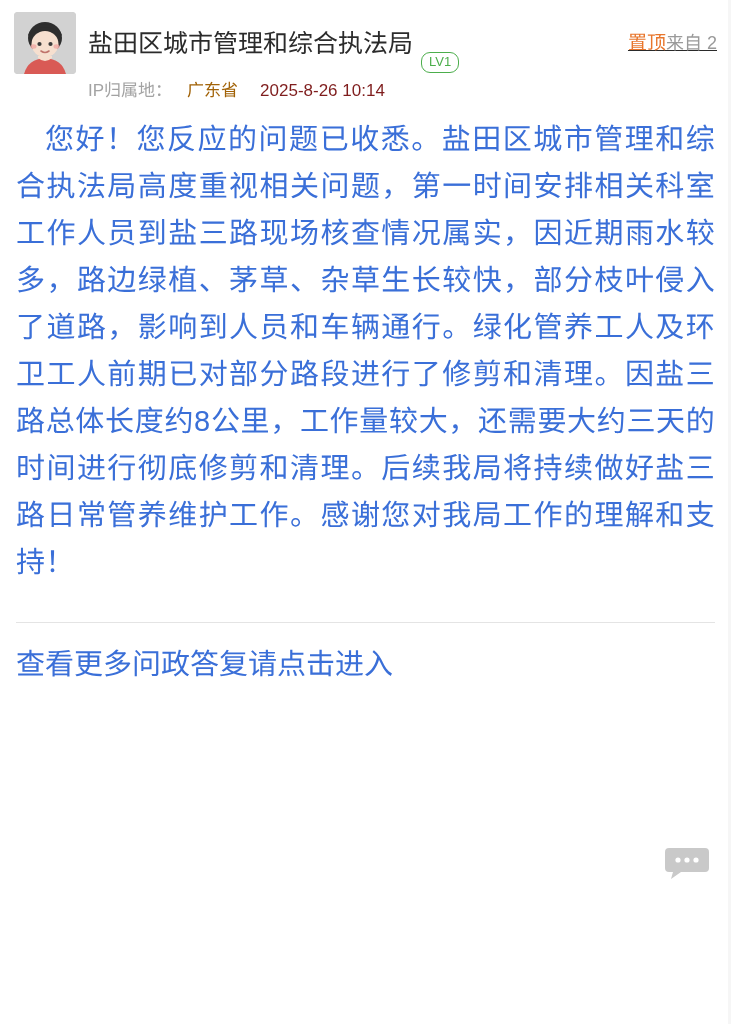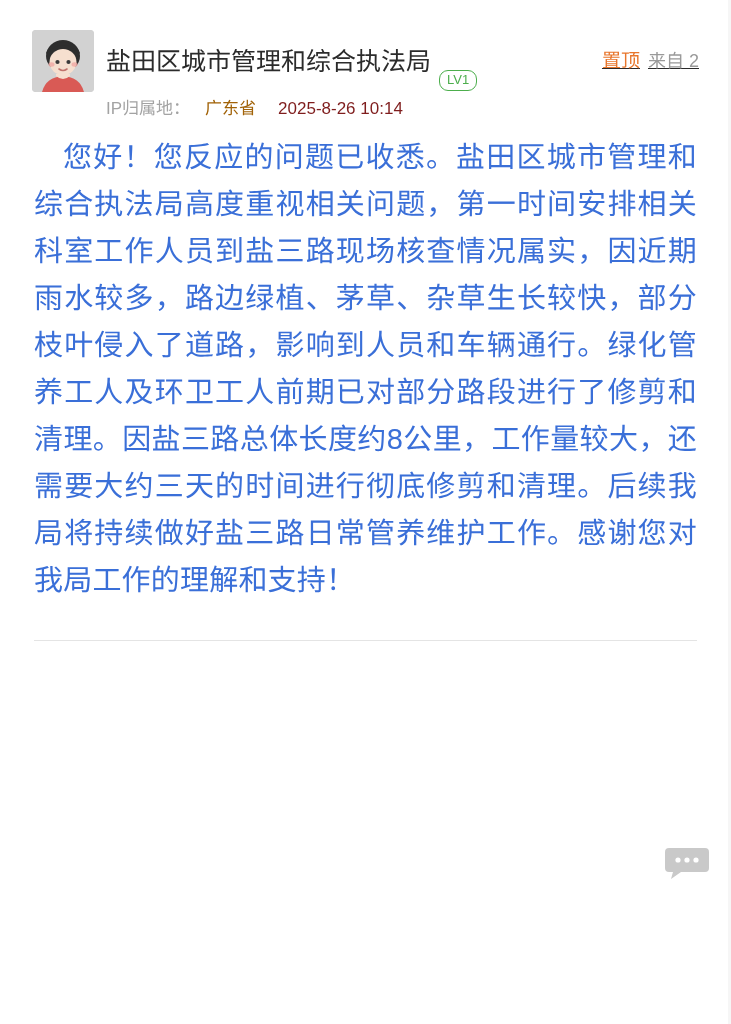--- a/index.html
+++ b/index.html
@@ -13,21 +13,21 @@
     font-family: "Liberation Sans", "DejaVu Sans", sans-serif;
     color: #2a2a2a;
     overflow: hidden;
     position: relative;
   }
 
   .post {
     width: 731px;
     height: 898px;
     box-sizing: border-box;
-    padding: 18px;
+    padding: 0;
     position: relative;
     background: #fff;
   }
 
   
   .header {
     display: flex;
     align-items: flex-start;
     padding: 12px 14px 0 14px;
     box-sizing: border-box;
@@ -87,21 +87,20 @@
   }
   .pin-label {
     color: #e8762c;
     font-size: 19px;
     line-height: 24px;
   }
   .source-label {
     color: #9a9a9a;
     font-size: 18px;
     line-height: 24px;
-    margin-left: 8px;
   }
 
   .meta-row {
     margin-top: 7px;
     display: flex;
     align-items: center;
     color: #9e9e9e;
     font-size: 17px;
     line-height: 22px;
     white-space: nowrap;
@@ -206,20 +205,21 @@
       </div>
     </div>
   </div>
 
   <div class="body-text">
     <p class="para">您好！您反应的问题已收悉。盐田区城市管理和综合执法局高度重视相关问题，第一时间安排相关科室工作人员到盐三路现场核查情况属实，因近期雨水较多，路边绿植、茅草、杂草生长较快，部分枝叶侵入了道路，影响到人员和车辆通行。绿化管养工人及环卫工人前期已对部分路段进行了修剪和清理。因盐三路总体长度约8公里，工作量较大，还需要大约三天的时间进行彻底修剪和清理。后续我局将持续做好盐三路日常管养维护工作。感谢您对我局工作的理解和支持！</p>
   </div>
 
   <div class="divider"></div>
 
+  <div class="more-link">查看更多问政答复请点击进入</div>
 
   <div class="comment-icon">
     <svg viewBox="0 0 44 34" xmlns="http://www.w3.org/2000/svg" aria-hidden="true">
       <path d="M4 2 H40 A4 4 0 0 1 44 6 V22 A4 4 0 0 1 40 26 H16 L6 33 L8 26 H4 A4 4 0 0 1 0 22 V6 A4 4 0 0 1 4 2 Z" fill="#c9c9c9"></path>
       <circle cx="13" cy="14" r="2.6" fill="#ffffff"></circle>
       <circle cx="22" cy="14" r="2.6" fill="#ffffff"></circle>
       <circle cx="31" cy="14" r="2.6" fill="#ffffff"></circle>
     </svg>
   </div>
 

